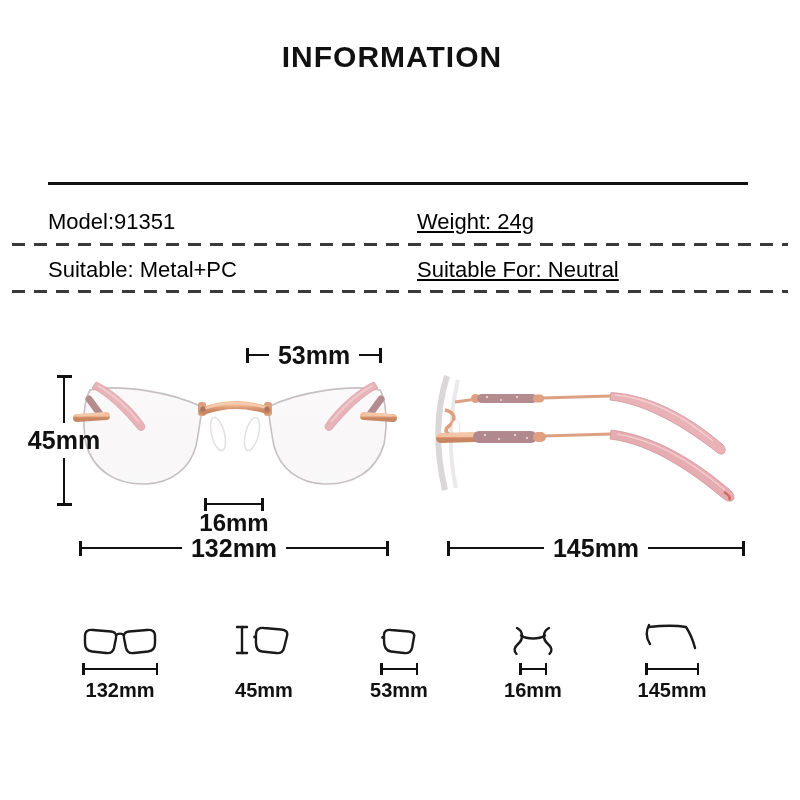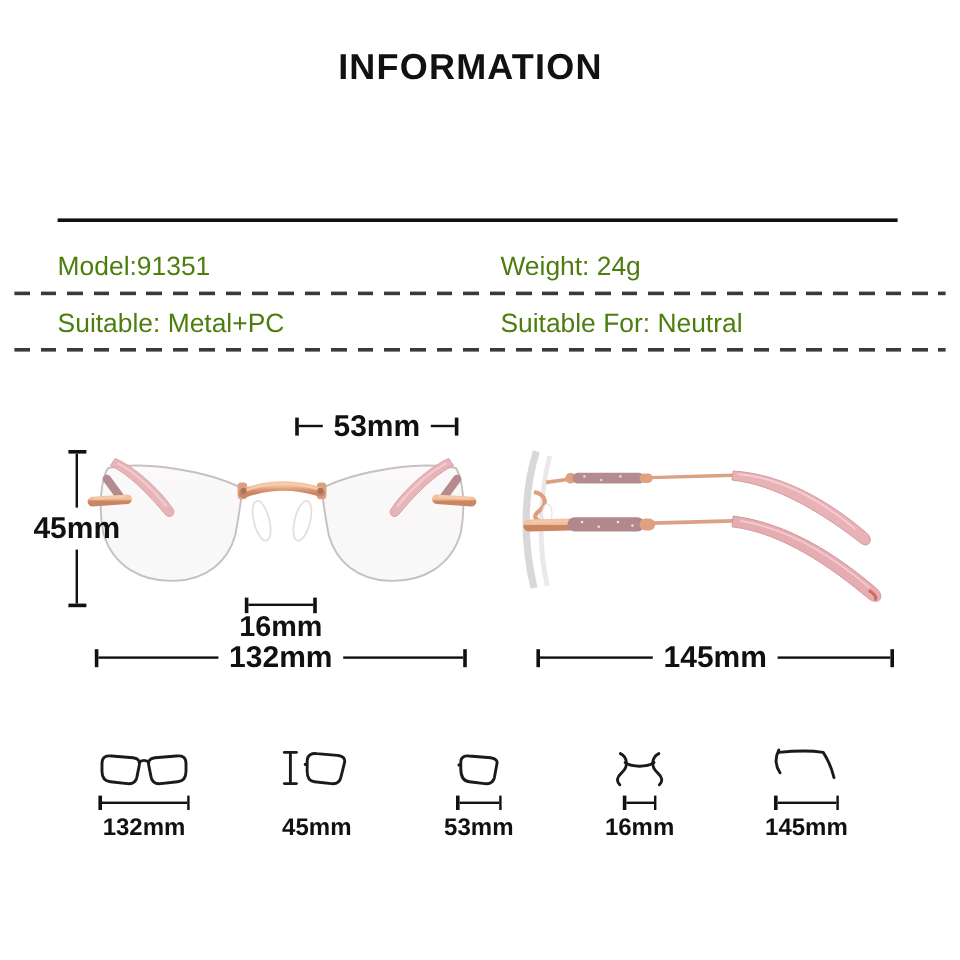--- a/index.html
+++ b/index.html
@@ -15,22 +15,22 @@
     font-size:30px;font-weight:600;letter-spacing:1px;color:#111;margin:0;
   }
 
   
   .solid-line{position:absolute;left:48px;top:182px;width:700px;height:3px;background:#111;}
   .dashed-line{
     position:absolute;left:12px;width:776px;height:3px;
     background:repeating-linear-gradient(90deg,#3a3a3a 0 13px,transparent 13px 22px);
   }
   .d1{top:243px;} .d2{top:290px;}
-  .spec-cell{position:absolute;font-size:22px;line-height:26px;color:#4d7c0f;white-space:nowrap;}
-  .c-left{left:48px;} .c-right{left:417px;}
+  .spec-cell{position:absolute;font-size:22px;line-height:26px;color:#000000;white-space:nowrap;}
+  .c-left{left:48px;} .c-right{left:417px;text-decoration:underline;}
   .r1{top:209px;} .r2{top:257px;}
 
   
   .dim-h{position:absolute;display:flex;align-items:center;height:24px;}
   .cap-v{width:3px;height:15px;background:#111;flex:none;}
   .seg{flex:1;height:2.5px;background:#111;}
   .dim-label{font-size:25px;font-weight:600;color:#111;padding:0 9px;line-height:1;white-space:nowrap;}
   .dim-53{left:246px;top:343px;width:136px;}
   .dim-132{left:79px;top:536px;width:310px;}
   .dim-145{left:447px;top:536px;width:298px;}

